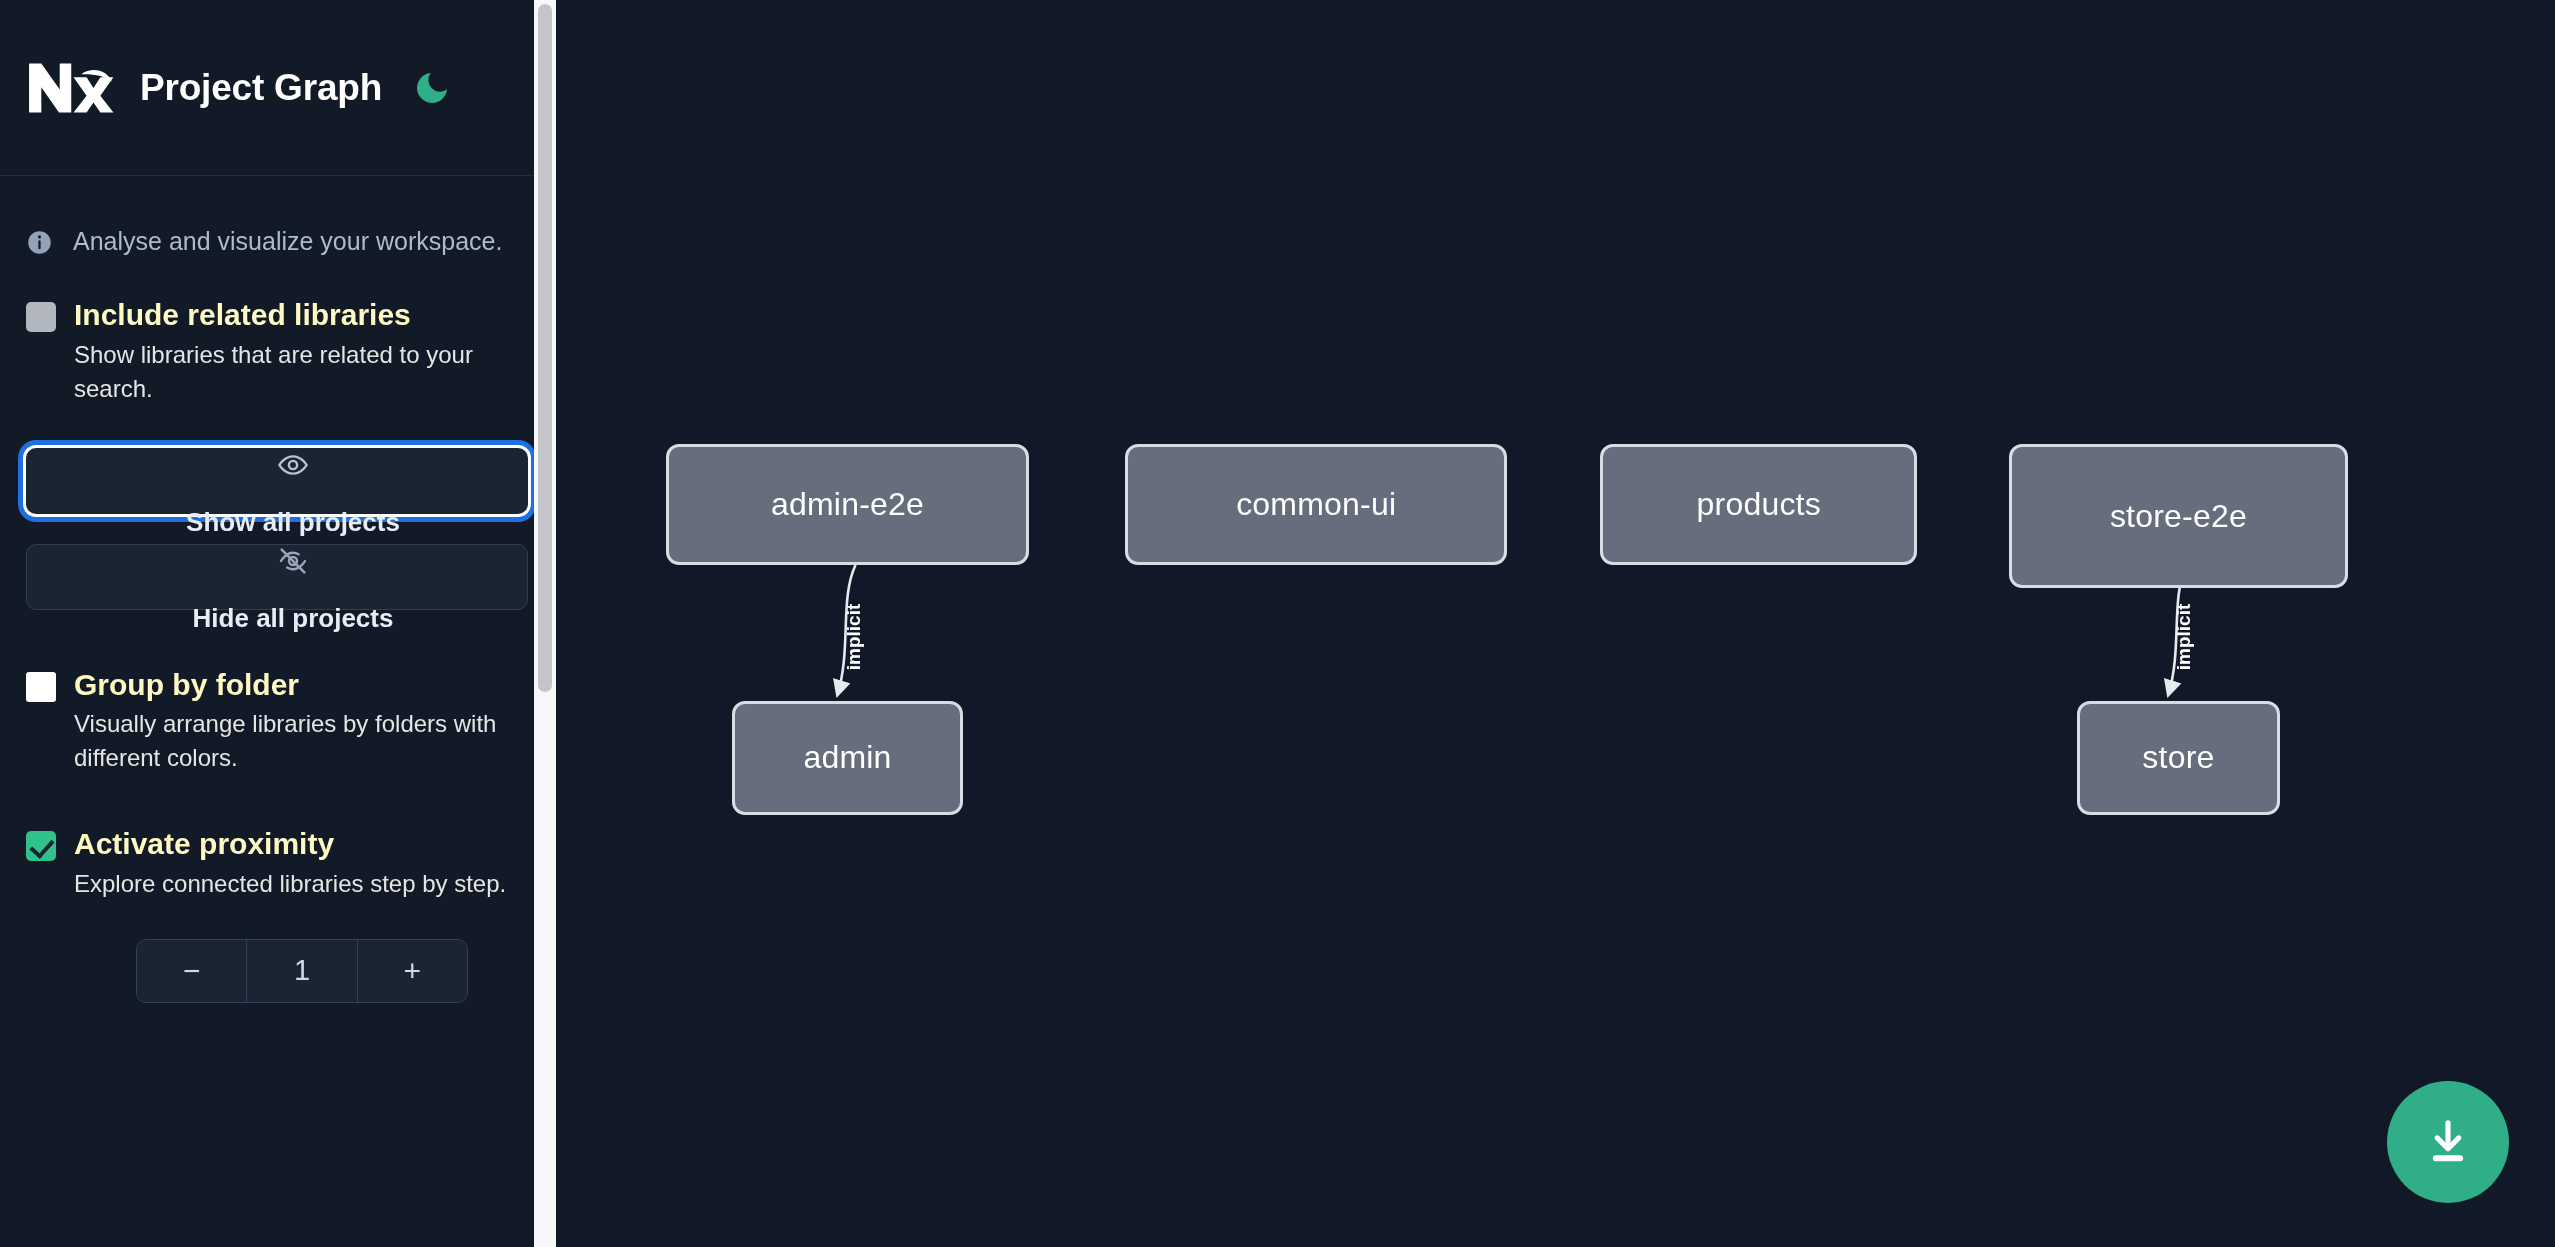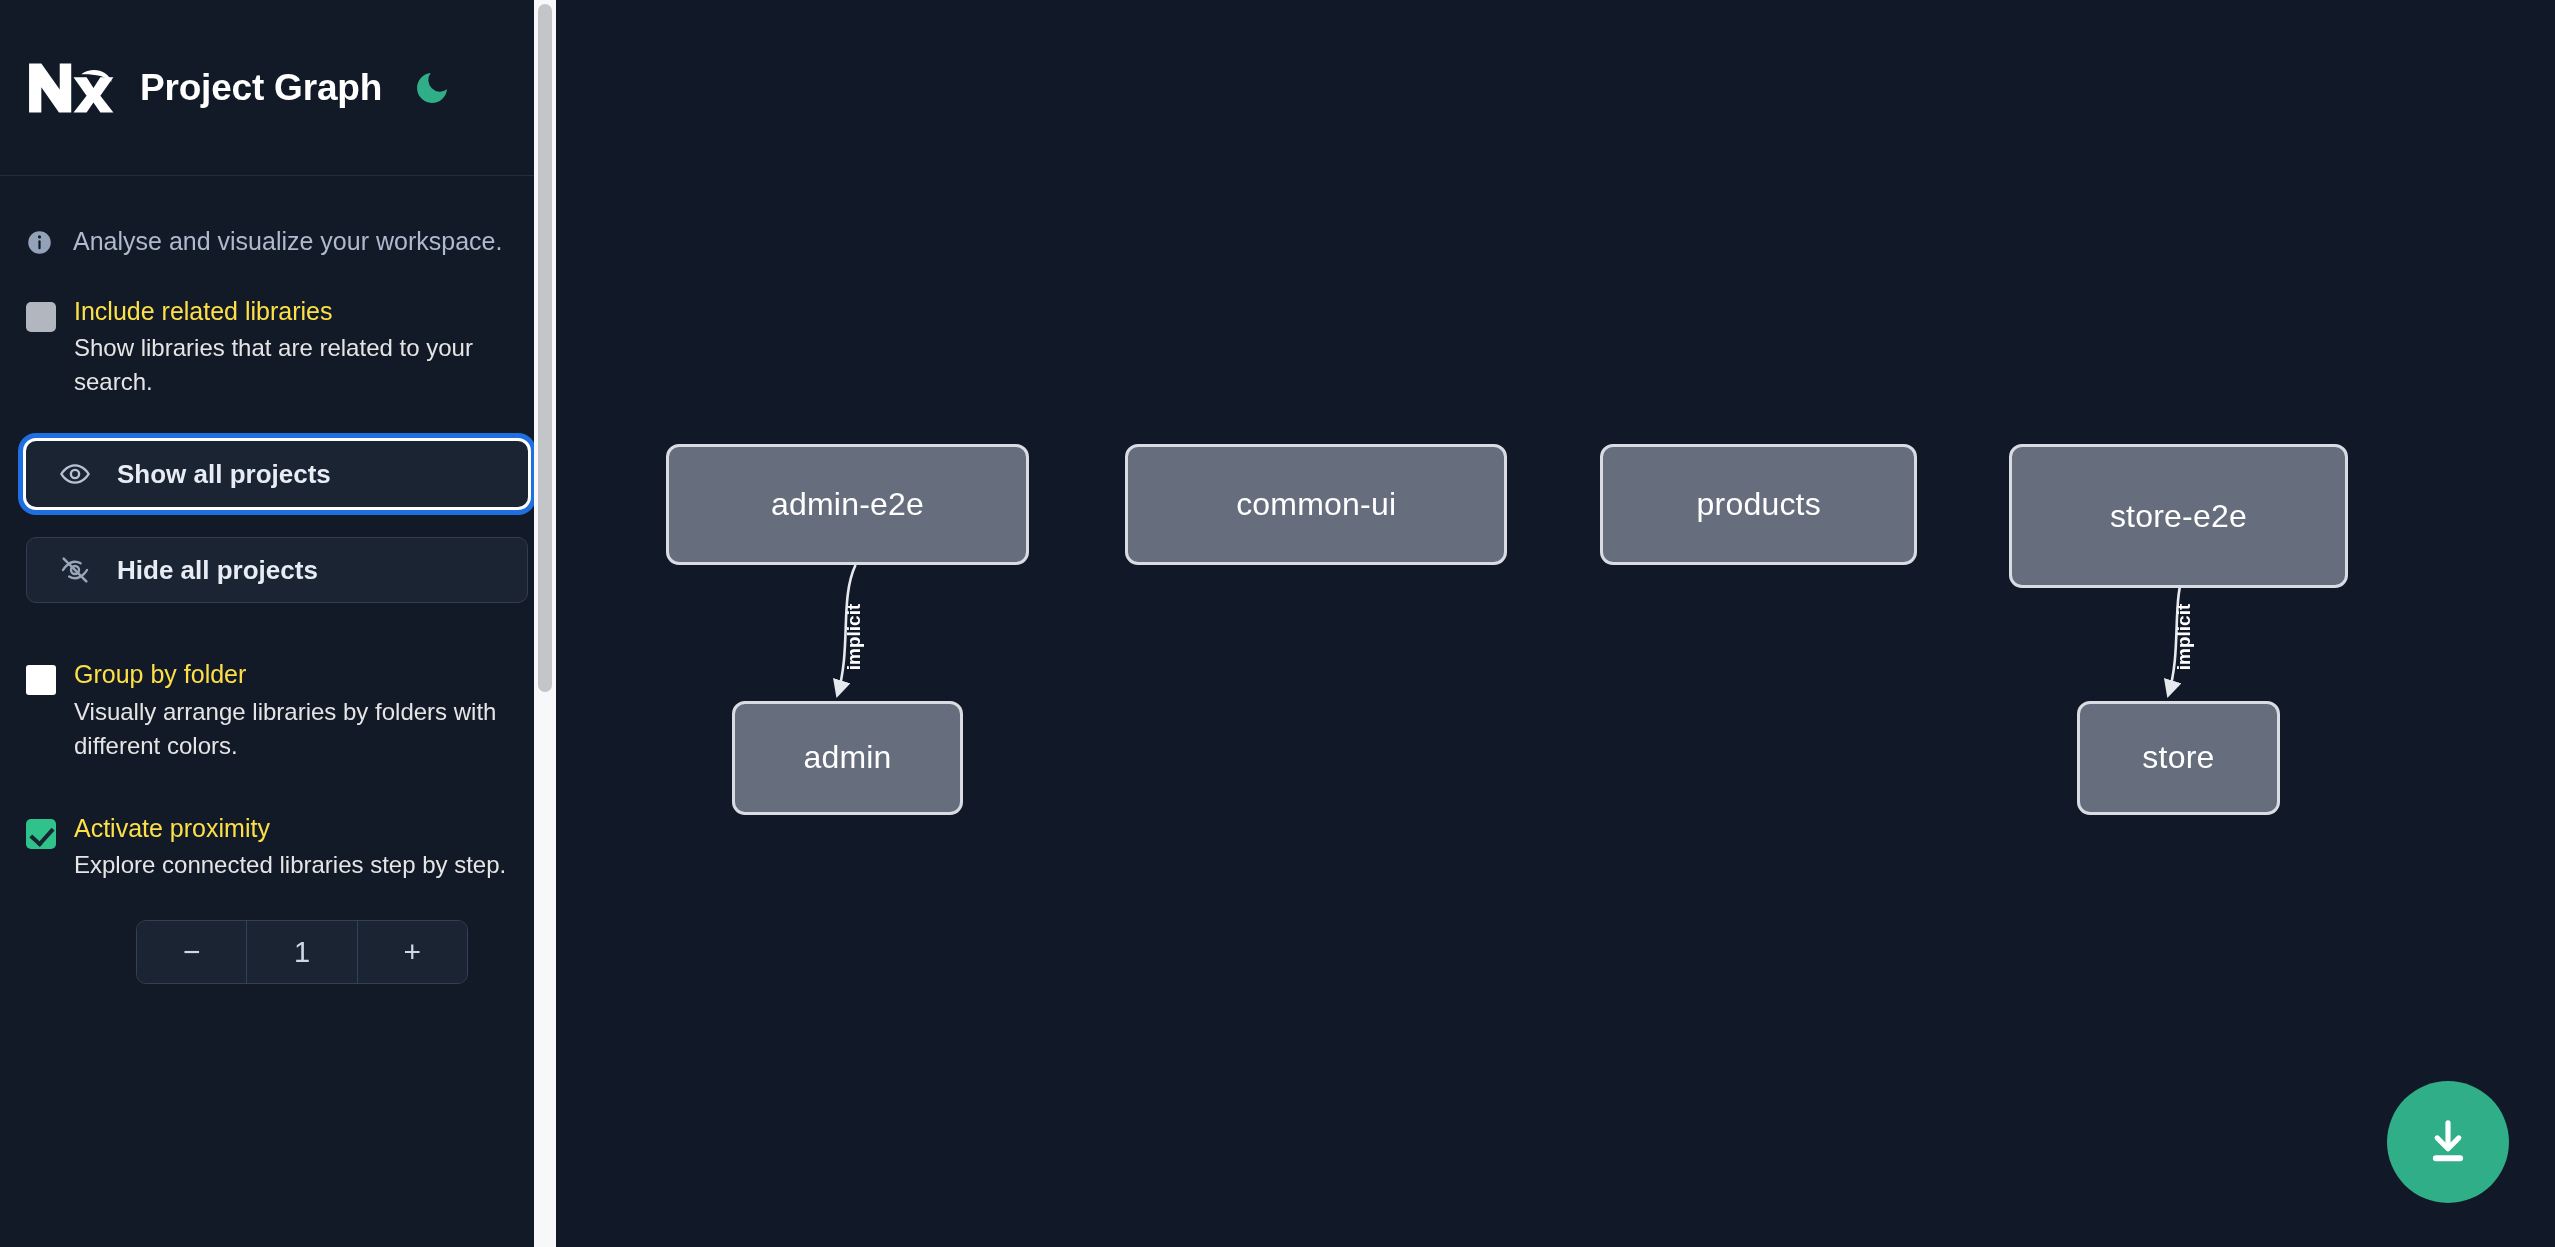--- a/index.html
+++ b/index.html
@@ -144,23 +144,23 @@
     position: absolute;
     left: 9px; top: 4px;
     width: 10px; height: 18px;
     border: solid #1b2230;
     border-width: 0 4.5px 4.5px 0;
     transform: rotate(42deg);
   }
 
   .chk-texts { flex: 1 1 auto; }
   .chk-label {
-    font-size: 25px;
-    font-weight: 400;
-    color: #fde047;
+    font-size: 30px;
+    font-weight: 700;
+    color: #fef9c3;
     line-height: 1.25;
   }
   .chk-desc {
     font-size: 24px;
     color: #e5e5e5;
     line-height: 1.42;
     margin-top: 4px;
     max-width: 455px;
   }
 
@@ -171,20 +171,21 @@
     width: 502px;
     background: #1b2433;
     border: 1px solid #323d50;
     border-radius: 10px;
     display: flex;
     align-items: center;
     padding-left: 32px;
     gap: 26px;
     cursor: pointer;
     position: relative;
+    flex-direction: column;
   }
   .big-btn.focused {
     border-color: transparent;
     box-shadow: 0 0 0 3px #ffffff, 0 0 0 8px #1f6fe0;
   }
   .big-btn .btn-icon { width: 32px; height: 32px; flex: 0 0 32px; display:block; }
   .big-btn .btn-label {
     font-size: 26px;
     font-weight: 700;
     color: #e8edf5;

